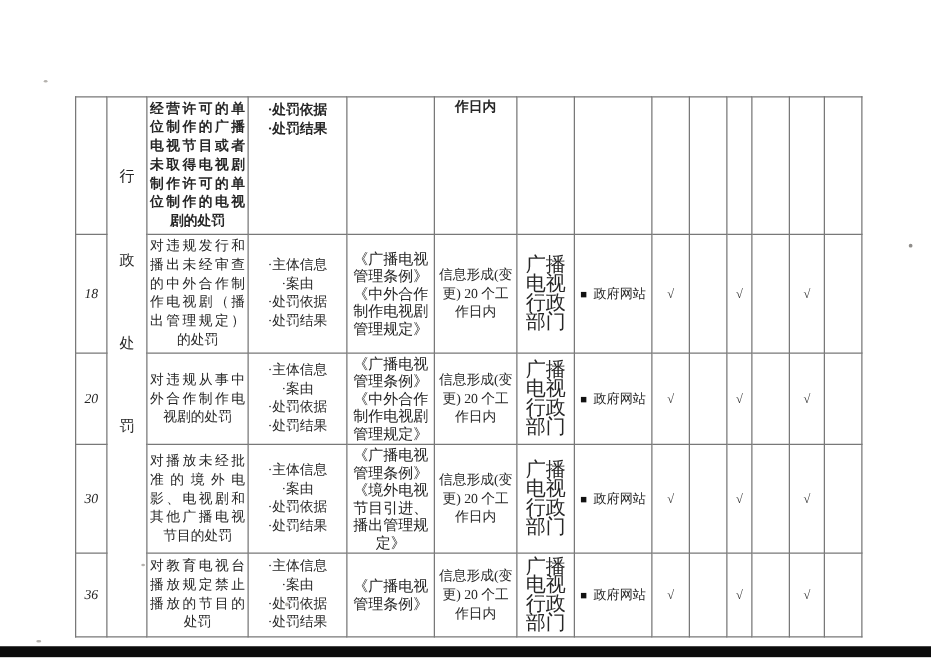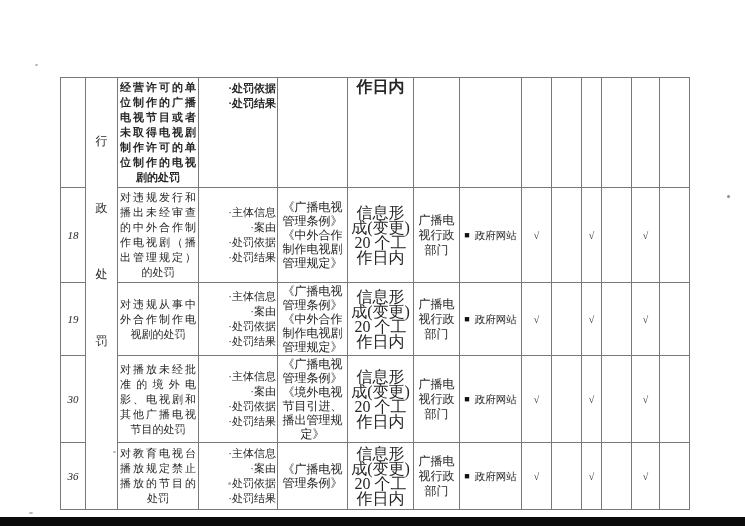--- a/index.html
+++ b/index.html
@@ -21,25 +21,25 @@
     padding:1px 1px; overflow:hidden;
   }
   td.vtop { vertical-align:top; padding-top:3px;font-weight:bold; }
   td.desc-cell { text-align:justify; text-align-last:center; padding:2px 2px; }
   td.id-cell { font-size:11px;font-style:italic; }
   td.cat-cell { position:relative; }
   .cat-char {
     position:absolute; left:0; width:100%; text-align:center;
     font-size:12px; line-height:12px;
   }
-  .bullet-item { font-size:11px; line-height:15px; text-align:right; }
+  .bullet-item { font-size:11px; line-height:15px; text-align:center; }
   td.law-cell { font-size:12px; line-height:14px; padding:1px 0;margin-left:37px; }
   .law-title { text-align:center; }
-  td.time-cell { font-size:16px; line-height:15px; padding:1px 1px;margin-top:12px; }
-  td.dept-cell { font-size:12px; line-height:15px; padding:1px 0; }
+  td.time-cell { font-size:11px; line-height:15px; padding:1px 1px;margin-top:12px; }
+  td.dept-cell { font-size:16px; line-height:15px; padding:1px 0; }
   td.channel-cell { font-size:10.5px; padding:1px 2px; }
   .channel-wrap { display:flex; align-items:center; justify-content:center; gap:5px; }
   .sq-icon { font-size:9px; line-height:9px; color:#111; }
   td.check-cell { font-size:10px; color:#333; }
   .scan-bar {
     position:absolute; left:0; top:517px; width:745px; height:9px;
     background:#0b0b0b;
   }
   .speck { position:absolute; background:#b5b2ae; border-radius:50%; }
   .speck.s1 { left:35px;  top:64px;  width:3px; height:2px; }
@@ -120,21 +120,21 @@
       </td>
       <td class="check-cell">√</td>
       <td class="check-cell"></td>
       <td class="check-cell">√</td>
       <td class="check-cell"></td>
       <td class="check-cell">√</td>
       <td class="check-cell"></td>
     </tr>
 
     <tr style="height:67px">
-      <td class="id-cell">19</td>
+      <td class="id-cell">20</td>
       <td class="desc-cell">对违规从事中外合作制作电视剧的处罚</td>
       <td>
         <div class="bullet-item">·主体信息</div>
         <div class="bullet-item">·案由</div>
         <div class="bullet-item">·处罚依据</div>
         <div class="bullet-item">·处罚结果</div>
       </td>
       <td class="law-cell">
         <div class="law-title">《广播电视管理条例》</div>
         <div class="law-title">《中外合作制作电视剧管理规定》</div>

